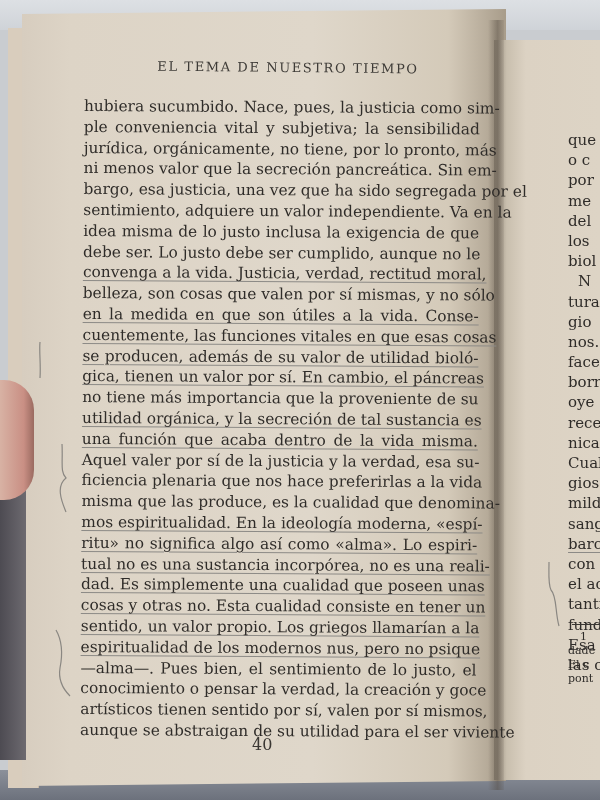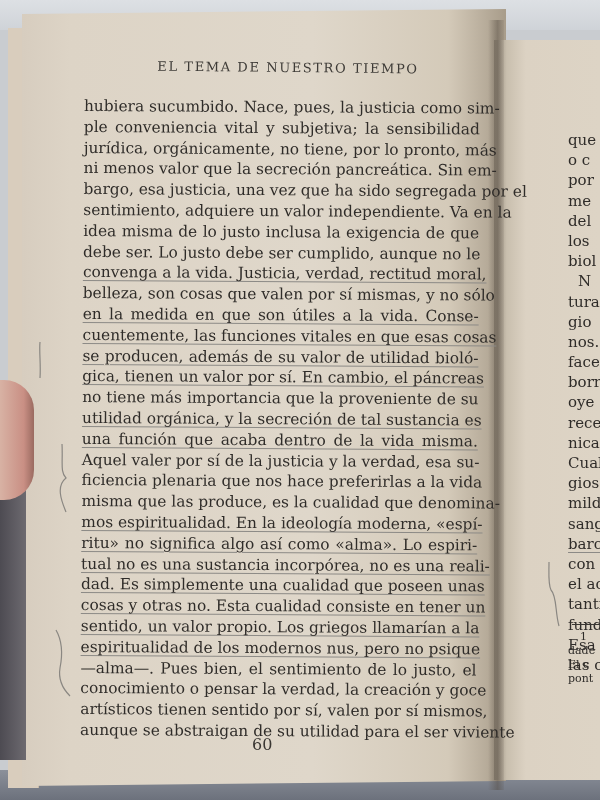--- a/index.html
+++ b/index.html
@@ -120,21 +120,21 @@
   <span class="line u">dad. Es simplemente una cualidad que poseen unas</span>
   <span class="line u">cosas y otras no. Esta cualidad consiste en tener un</span>
   <span class="line u">sentido, un valor propio. Los griegos llamarían a la</span>
   <span class="line u">espiritualidad de los modernos nus, pero no psique</span>
   <span class="line">—alma—. Pues bien, el sentimiento de lo justo, el</span>
   <span class="line">conocimiento o pensar la verdad, la creación y goce</span>
   <span class="line">artísticos tienen sentido por sí, valen por sí mismos,</span>
   <span class="line last">aunque se abstraigan de su utilidad para el ser viviente</span>
 </div>
 
-<div class="page-number">60</div>
+<div class="page-number">40</div>
 
 <svg class="pencil-mark" style="left:30px;top:340px;width:20px;height:40px;" viewBox="0 0 20 40">
   <path d="M10 2 C 9 12, 11 24, 10 38"></path>
 </svg>
 <svg class="pencil-mark" style="left:52px;top:442px;width:20px;height:72px;" viewBox="0 0 20 72">
   <path d="M10 2 C 11 20, 8 30, 14 36 C 4 44, 9 58, 14 70"></path>
 </svg>
 <svg class="pencil-mark" style="left:52px;top:628px;width:22px;height:70px;" viewBox="0 0 22 70">
   <path d="M4 2 C 12 16, 10 30, 8 40 C 6 52, 12 62, 18 68"></path>
 </svg>

